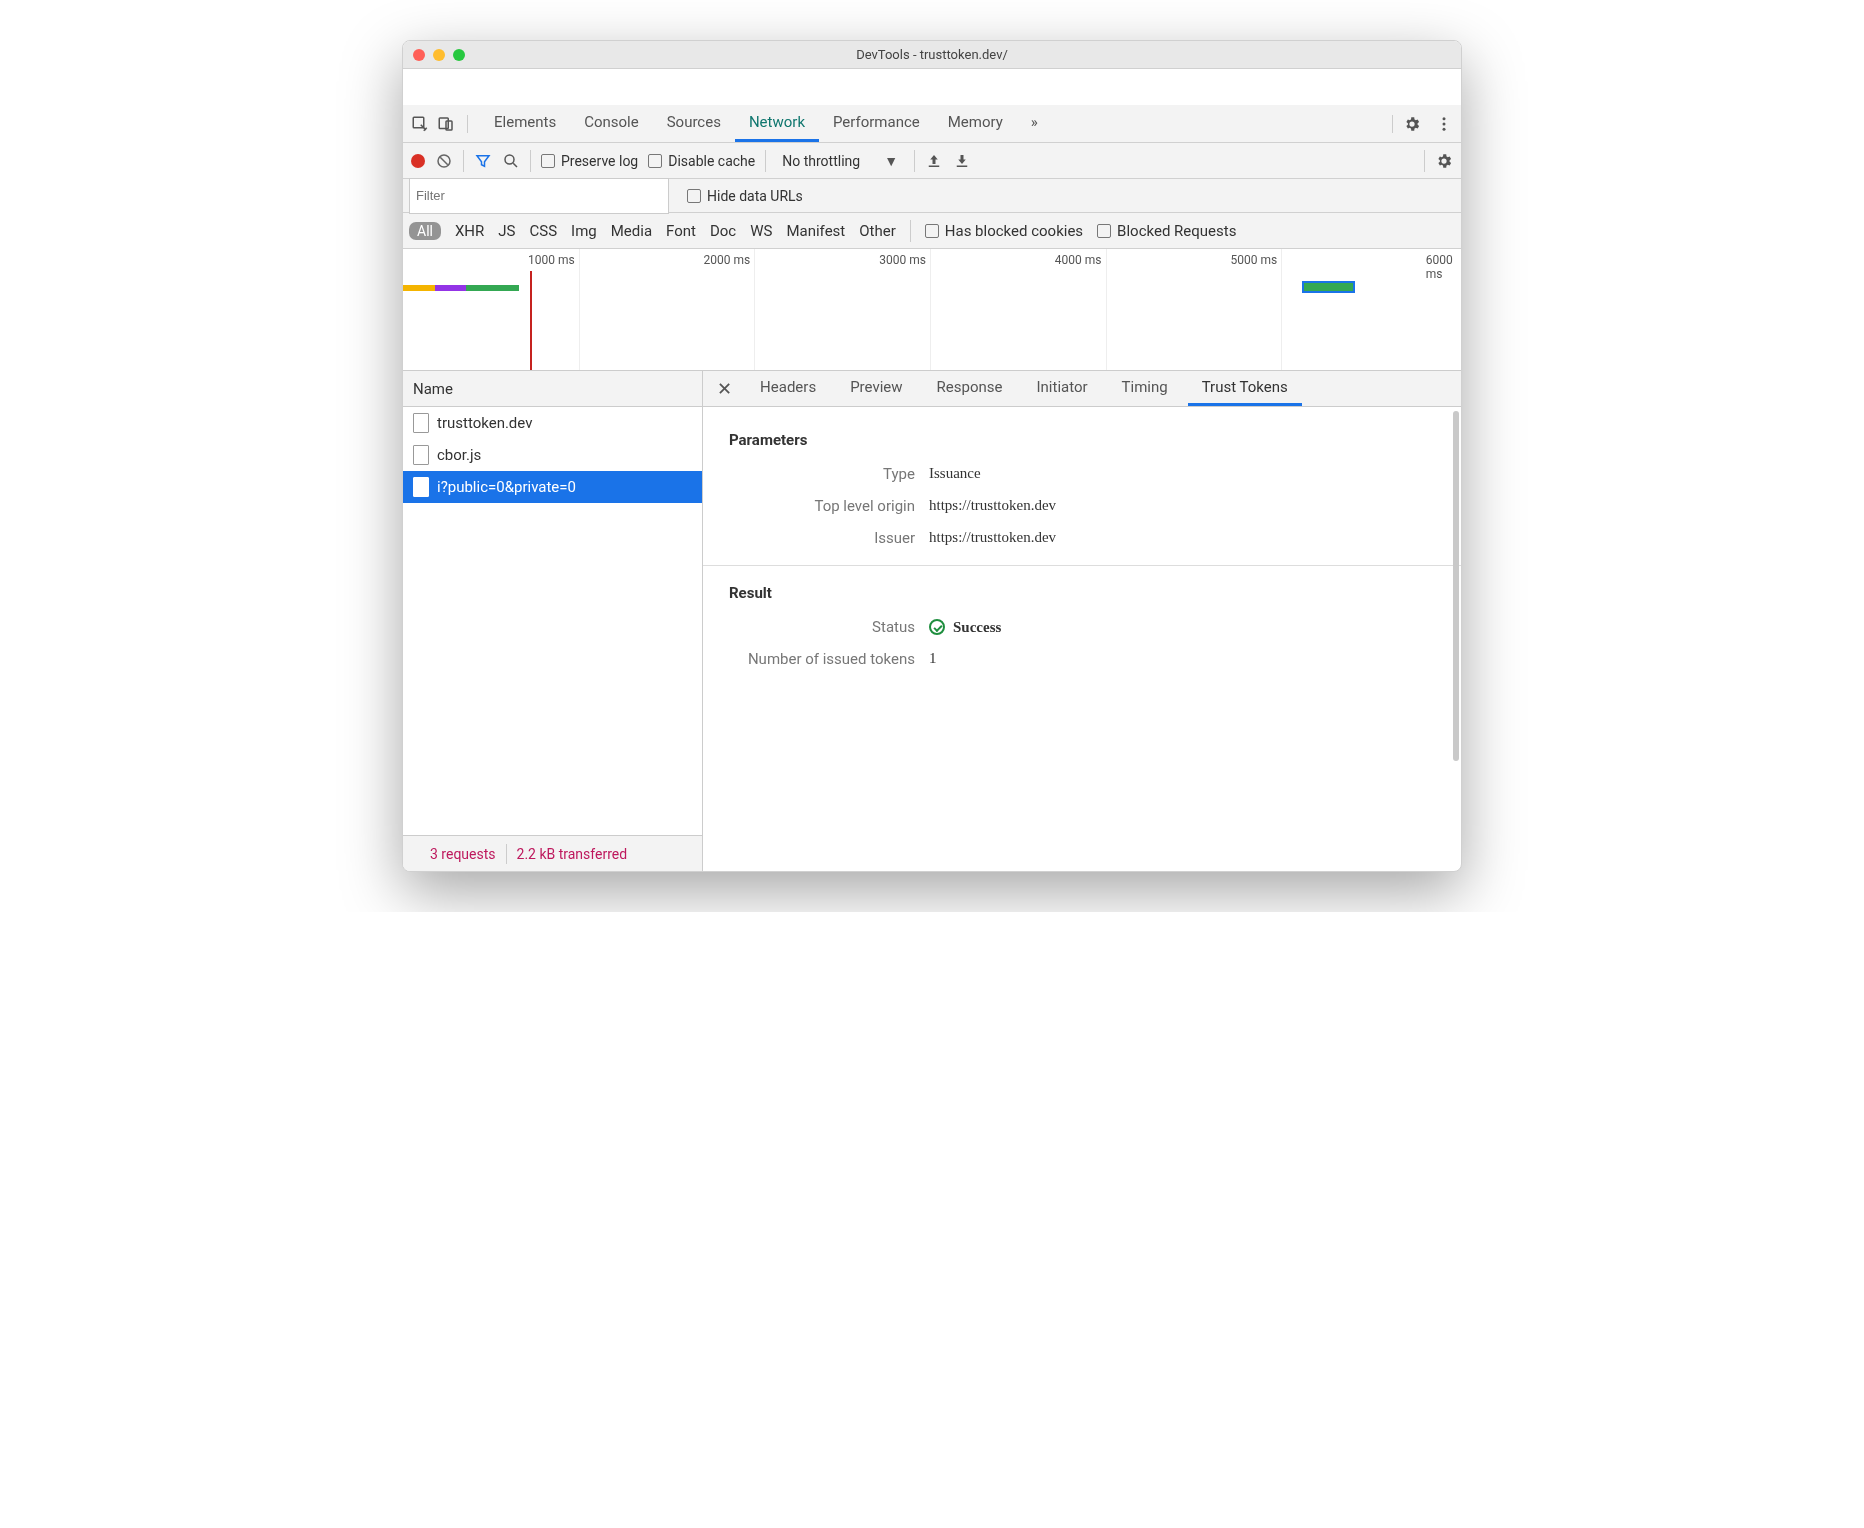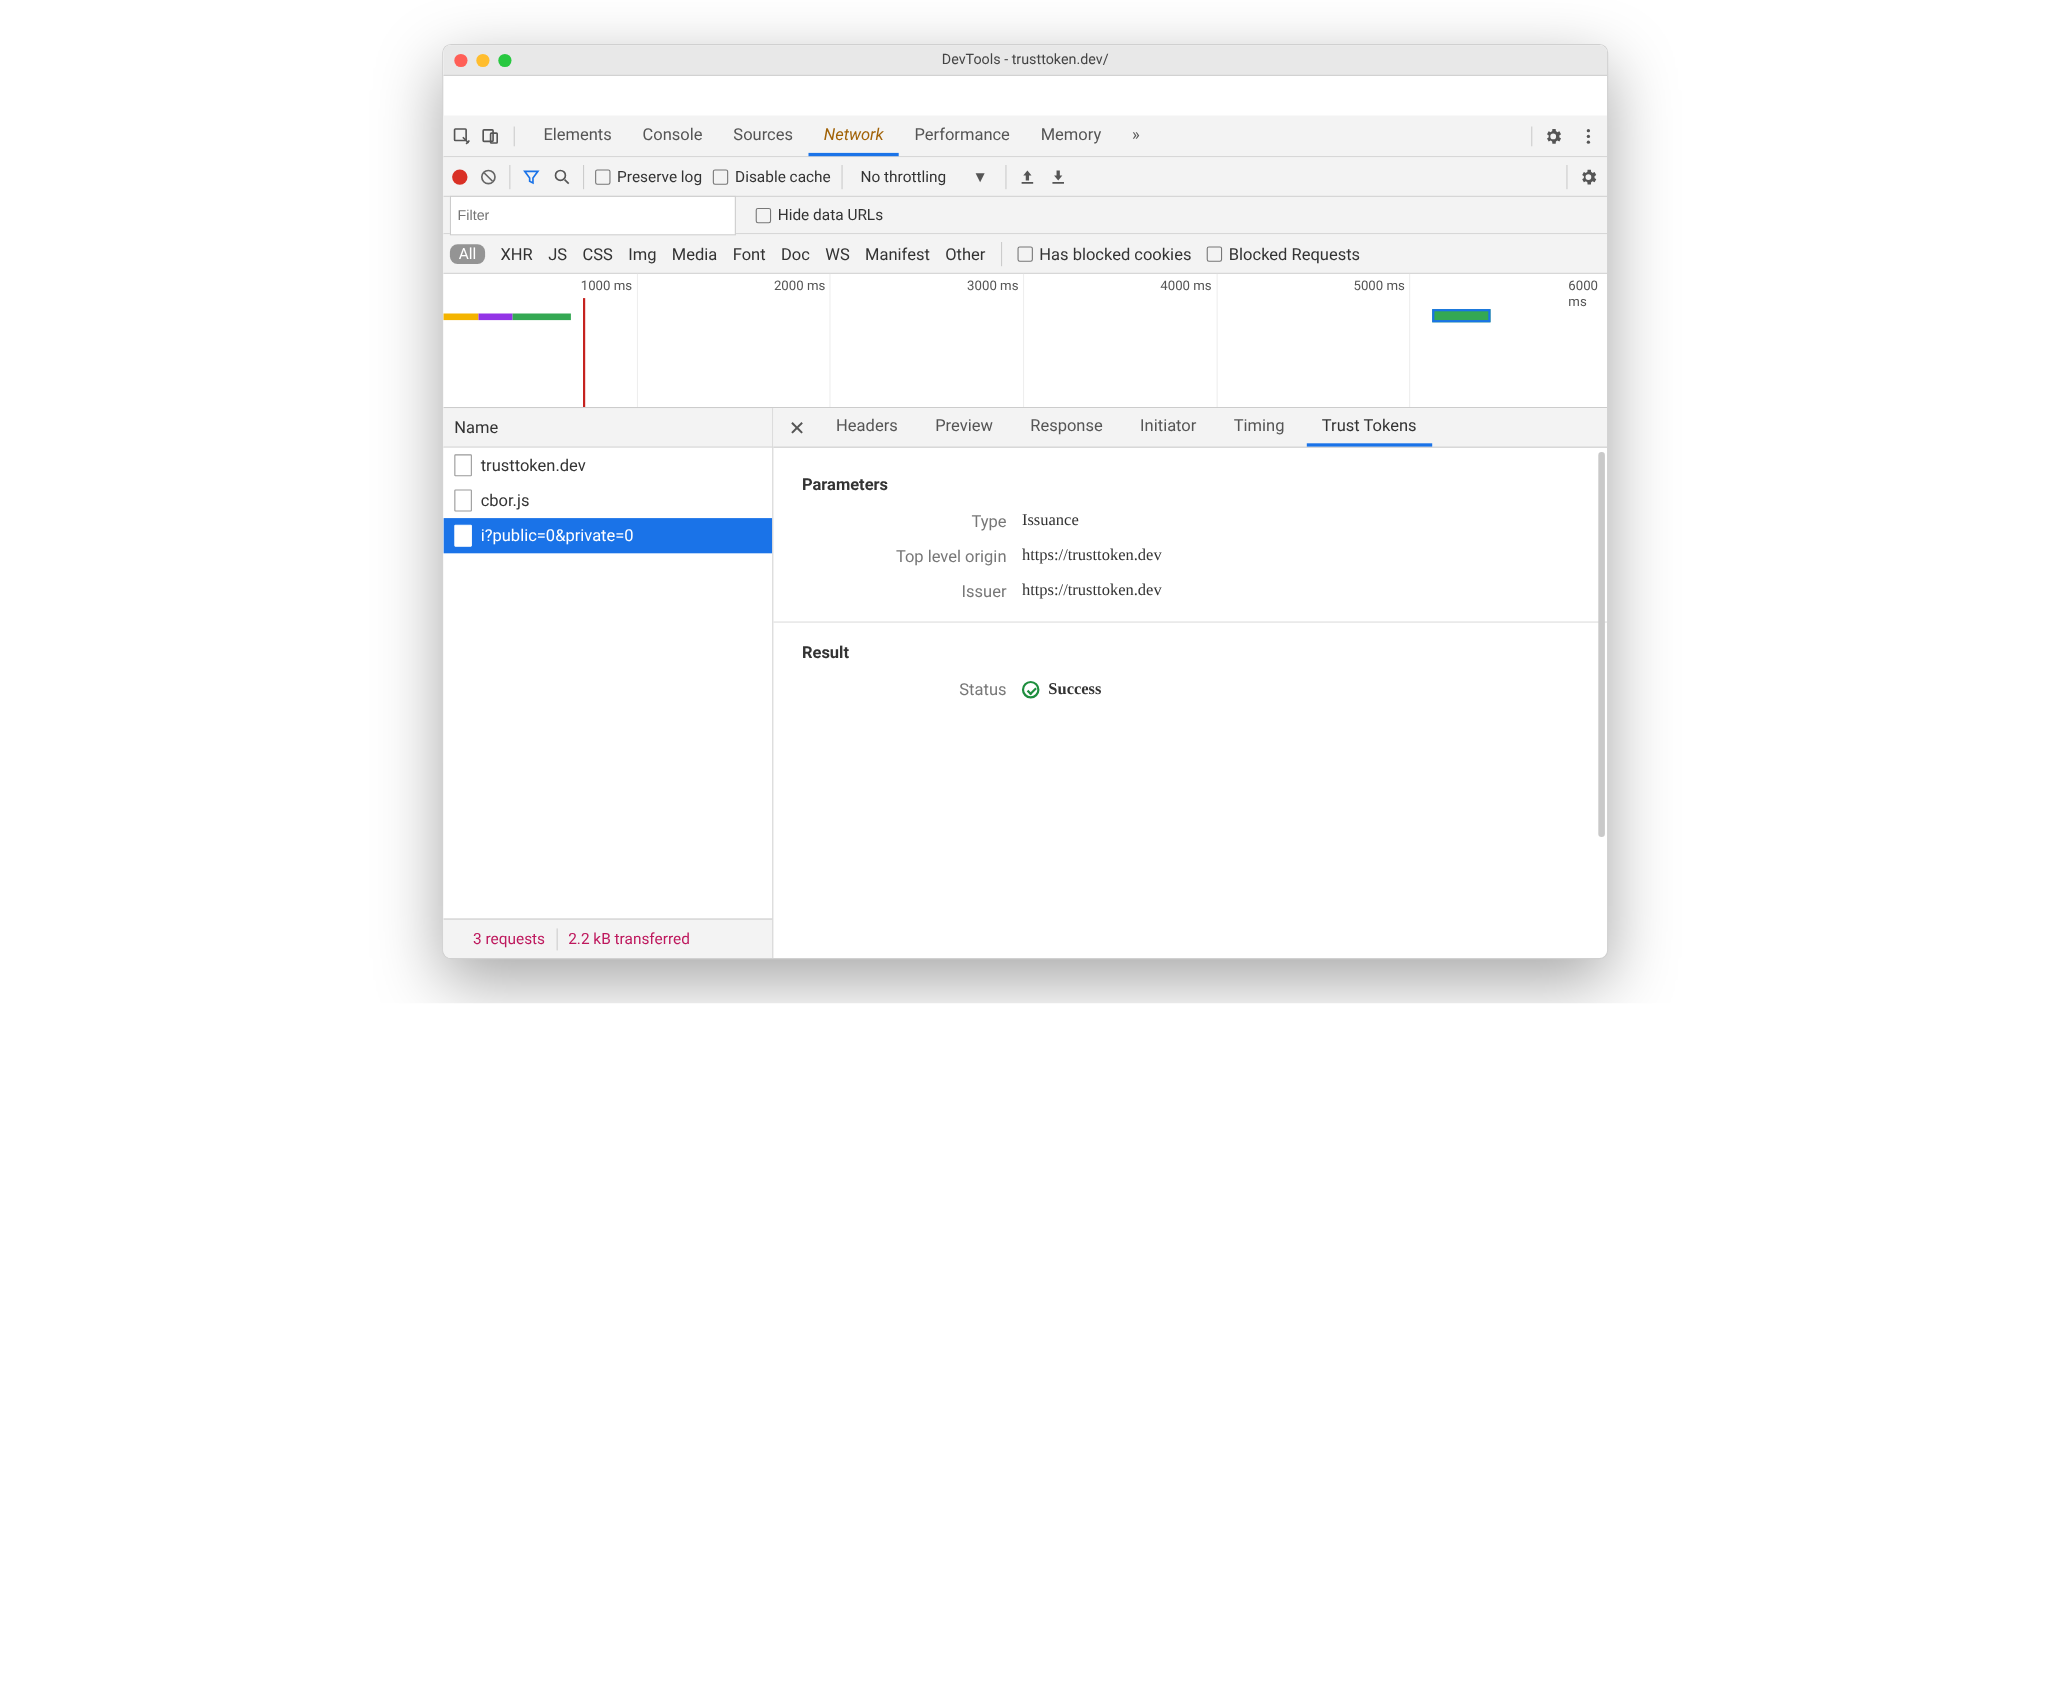--- a/index.html
+++ b/index.html
@@ -46,21 +46,21 @@
     padding: 0 8px;
     margin-top: 36px;
   }
   .mainbar .dev-icons { display: flex; align-items: center; gap: 8px; padding-right: 12px; border-right: 1px solid #ccc; margin-right: 12px; }
   .mainbar .tabs { display: flex; align-items: stretch; height: 100%; flex: 1; }
   .tab {
     display: flex; align-items: center; padding: 0 14px;
     font-size: 15px; color: #555; cursor: pointer;
     border-bottom: 3px solid transparent;
   }
-  .tab.active { color: #a16207; border-bottom-color: #1a73e8; font-style: italic; }
+  .tab.active { color: #0f766e; border-bottom-color: #1a73e8; }
   .mainbar .right { display: flex; align-items: center; gap: 14px; padding-left: 10px; border-left: 1px solid #ccc; }
   .icon { width: 18px; height: 18px; display:inline-flex; align-items:center; justify-content:center; color:#555; }
 
   .toolbar {
     display: flex; align-items: center;
     height: 36px;
     border-bottom: 1px solid #d0d0d0;
     background: #f3f3f3;
     padding: 0 8px; gap: 10px;
     font-size: 14px; color: #333;
@@ -353,20 +353,24 @@
         </div>
         <div class="hr"></div>
         <div class="section-title">Result</div>
         <div class="kv">
           <div class="k">Status</div>
           <div class="v success">
             <span class="success-icon"></span>
             <span>Success</span>
           </div>
         </div>
+        <div class="kv">
+          <div class="k">Number of issued tokens</div>
+          <div class="v">1</div>
+        </div>
       </div>
       <div class="vscroll">
           <div class="thumb"></div>
         </div>
     </div>
   </div>
 
 </div>
 
 </body></html>

